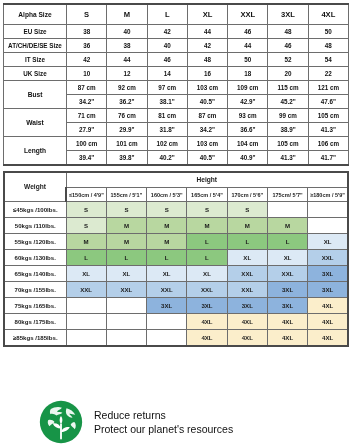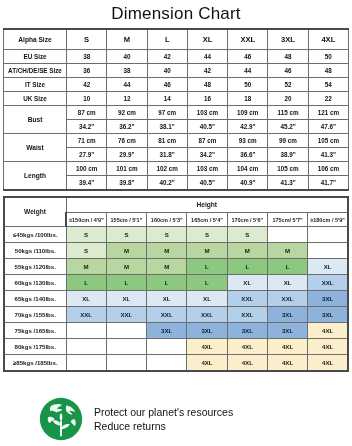--- a/index.html
+++ b/index.html
@@ -83,21 +83,20 @@
   .ftext{margin-left:10px;display:flex;flex-direction:column;justify-content:center;}
   .ftext span{
     font-size:10.5px;line-height:14.5px;color:#111;font-weight:400;
   }
 </style>
 </head>
 <body>
 
 <div class="page">
 
-  <div class="title">Dimension Chart</div>
 
   <table class="size-table">
     <tbody>
       <tr class="hdr thick-top">
         <td class="rowhead">Alpha Size</td>
         <td>S</td>
         <td>M</td>
         <td>L</td>
         <td>XL</td>
         <td>XXL</td>
@@ -324,18 +323,18 @@
       <path d="M28 22 C34 18 44 16 52 19 C49 23 44 24 41 27 C45 29 50 27 53 30 C50 34 44 33 40 36 C36 33 31 31 27 33 C25 29 26 25 28 22 Z" fill="#ffffff" opacity=".92"></path>
       <path d="M62 20 C70 22 77 27 81 34 C76 34 72 31 68 32 C70 36 74 37 75 41 C70 41 66 38 63 35 C60 31 60 25 62 20 Z" fill="#ffffff" opacity=".92"></path>
       <path d="M22 46 C27 44 33 46 36 50 C33 54 28 55 25 59 C22 56 20 51 22 46 Z" fill="#ffffff" opacity=".92"></path>
       <path d="M79 50 C83 54 83 61 80 66 C77 62 73 60 71 56 C73 52 76 50 79 50 Z" fill="#ffffff" opacity=".92"></path>
       <path d="M50 86 C50 74 50 64 50 55" stroke="#ffffff" stroke-width="4" fill="none" stroke-linecap="round"></path>
       <path d="M50 64 C42 64 35 60 32 53 C41 52 48 56 50 64 Z" fill="#ffffff"></path>
       <path d="M50 72 C58 72 66 68 69 61 C60 60 52 64 50 72 Z" fill="#ffffff"></path>
       <path d="M50 55 C46 49 46 42 50 37 C54 42 54 49 50 55 Z" fill="#ffffff"></path>
     </svg>
     <div class="ftext">
+      <span>Reduce returns</span>
       <span>Protect our planet's resources</span>
-      <span>Reduce returns</span>
     </div>
   </div>
 
 </div>
 
 </body></html>

